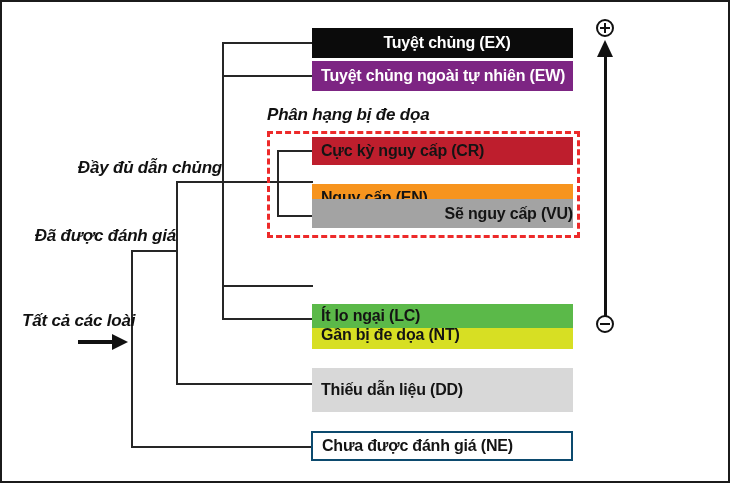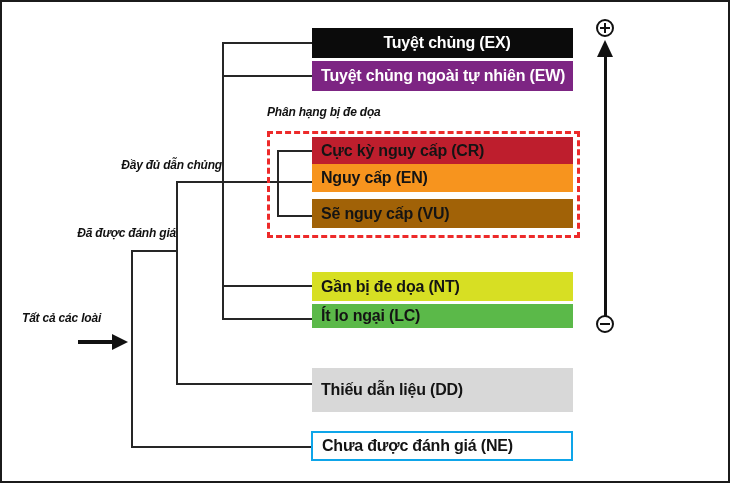--- a/index.html
+++ b/index.html
@@ -20,36 +20,36 @@
     position:absolute;left:312px;width:261px;
     display:flex;align-items:center;
     box-sizing:border-box;
     padding-left:9px;
     font-weight:bold;font-size:16px;letter-spacing:-0.2px;
     white-space:nowrap;
   }
   .box-ex{top:28px;height:30px;justify-content:center;}
   .box-ew{top:61px;height:30px;}
   .box-cr{top:137px;height:28px;}
-  .box-en{top:164px;height:28px;}
+  .box-en{top:184px;height:28px;}
   .box-vu{top:199px;height:29px;}
   .box-nt{top:272px;height:29px;}
   .box-lc{top:304px;height:24px;}
   .box-dd{top:368px;height:44px;}
-  .box-ne{top:431px;height:30px;left:311px;width:262px;border:2px solid #0ea5e9;}
+  .box-ne{top:431px;height:30px;left:311px;width:262px;border:2px solid #0c4a6e;}
   
   .dashed-frame{
     position:absolute;left:267px;top:131px;width:313px;height:107px;
     box-sizing:border-box;
     border:3px dashed #ed2a2a;
   }
   
   .ann{
     position:absolute;
-    font-weight:bold;font-style:italic;font-size:12px;
+    font-weight:bold;font-style:italic;font-size:17px;
     letter-spacing:-0.2px;white-space:nowrap;
   }
   .ann-threat{left:267px;top:105px;}
   .ann-adequate{left:60px;top:158px;width:162px;text-align:right;}
   .ann-evaluated{left:20px;top:226px;width:156px;text-align:right;}
   .ann-all{left:22px;top:311px;}
   .ann-risk{left:615px;top:159px;line-height:19px;white-space:nowrap;}
   
   .arrow-shaft-h{position:absolute;left:78px;top:340px;width:35px;height:4px;background:#111;}
   .arrow-head-right{
@@ -105,24 +105,24 @@
   </div>
   <div class="cat box-cr" style="background-color: rgb(190, 30, 45); color: rgb(20, 20, 20);">
     <span>Cực kỳ nguy cấp (CR)</span>
   </div>
   <div class="cat box-ew" style="background-color: rgb(125, 37, 131); color: rgb(255, 255, 255);">
     <span>Tuyệt chủng ngoài tự nhiên (EW)</span>
   </div>
   <div class="cat box-en" style="background-color: rgb(247, 148, 30); color: rgb(20, 20, 20);">
     <span>Nguy cấp (EN)</span>
   </div>
-  <div class="cat box-vu" style="background-color: #a16207; color: rgb(20, 20, 20);">
+  <div class="cat box-vu" style="background-color: #a3a3a3; color: rgb(20, 20, 20); justify-content: flex-end;">
     <span>Sẽ nguy cấp (VU)</span>
   </div>
-  <div class="cat box-nt" style="background-color: rgb(215, 223, 35); color: rgb(20, 20, 20);">
+  <div class="cat box-nt" style="background-color: rgb(215, 223, 35); color: rgb(20, 20, 20); margin-top: 48px;">
     <span>Gần bị đe dọa (NT)</span>
   </div>
   <div class="cat box-lc" style="background-color: rgb(91, 185, 73); color: rgb(20, 20, 20);">
     <span>Ít lo ngại (LC)</span>
   </div>
   <div class="cat box-dd" style="background-color: rgb(216, 216, 216); color: rgb(20, 20, 20);">
     <span>Thiếu dẫn liệu (DD)</span>
   </div>
   <div class="cat box-ne" style="background-color: rgb(255, 255, 255); color: rgb(20, 20, 20);">
     <span>Chưa được đánh giá (NE)</span>

